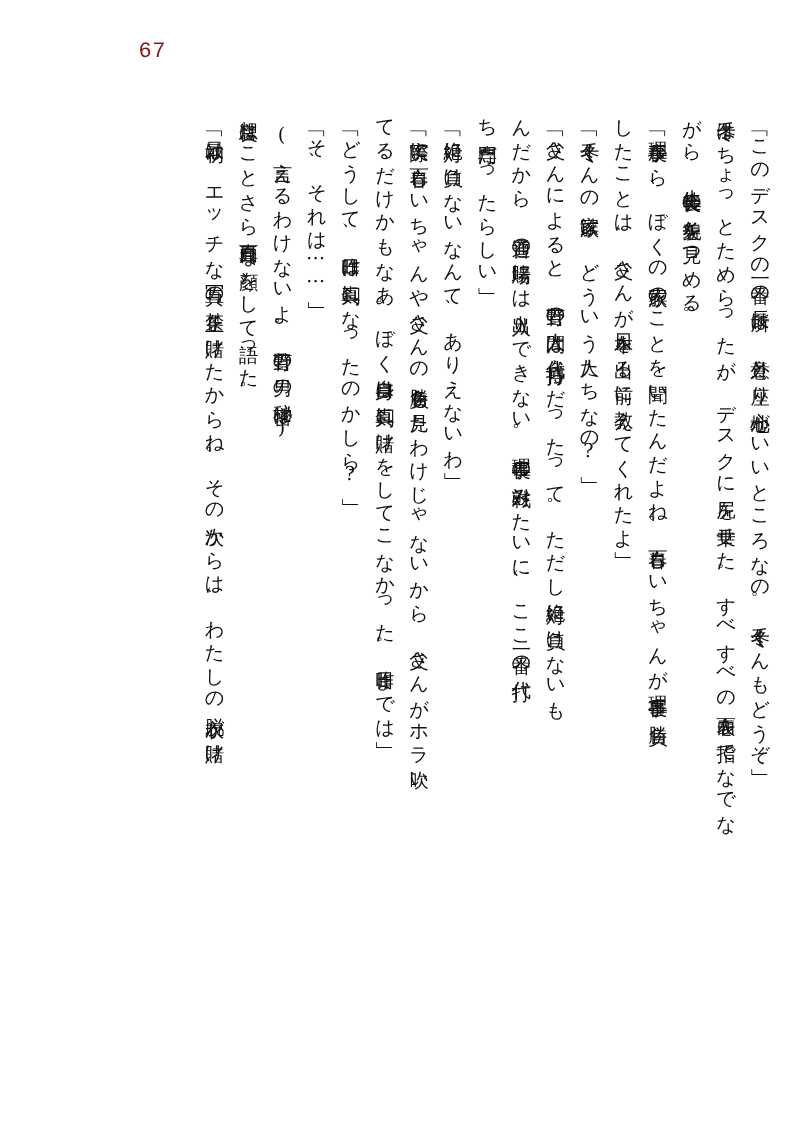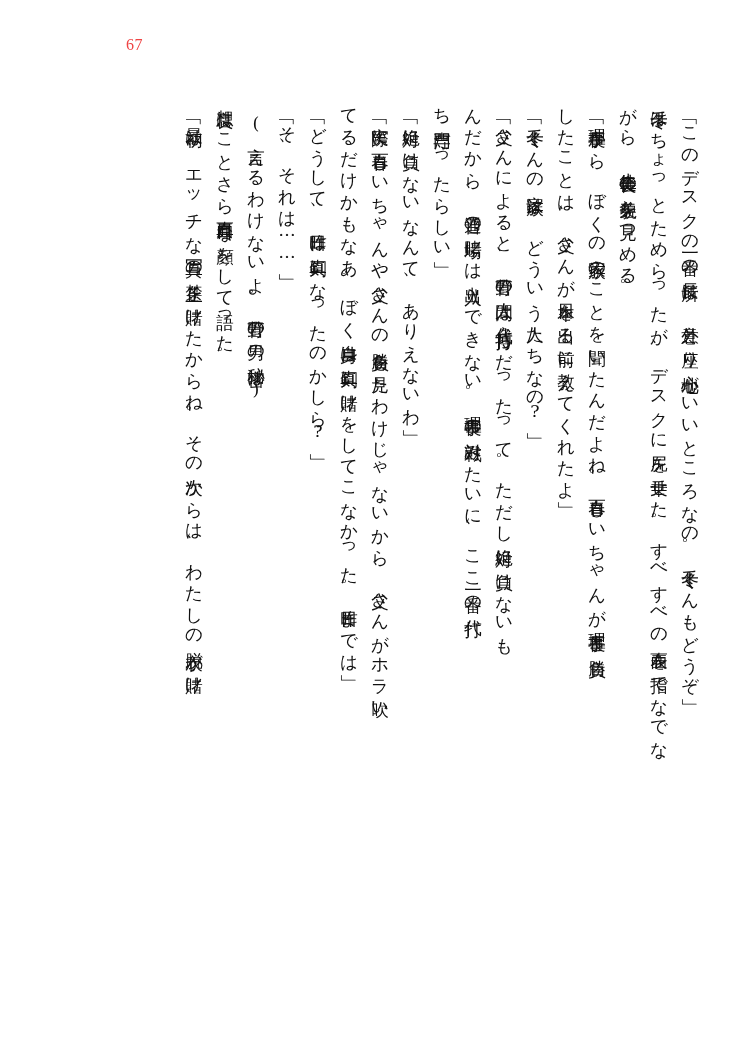--- a/index.html
+++ b/index.html
@@ -17,23 +17,23 @@
   #page {
     position: relative;
     width: 736px;
     height: 1037px;
     background: #ffffff;
   }
   #page-number {
     position: absolute;
     top: 36px;
     left: 126px;
-    font-size: 16px;
-    font-family: Liberation Serif, serif;
-    color: #ef4444;
+    font-size: 20px;
+    font-family: Liberation Mono, monospace;
+    color: #7f1d1d;
     letter-spacing: 0.5px;
   }
   #text-body {
     position: absolute;
     top: 96px;
     right: 38px;
     width: 640px;
     height: 880px;
     display: flex;
     flex-direction: row-reverse;

